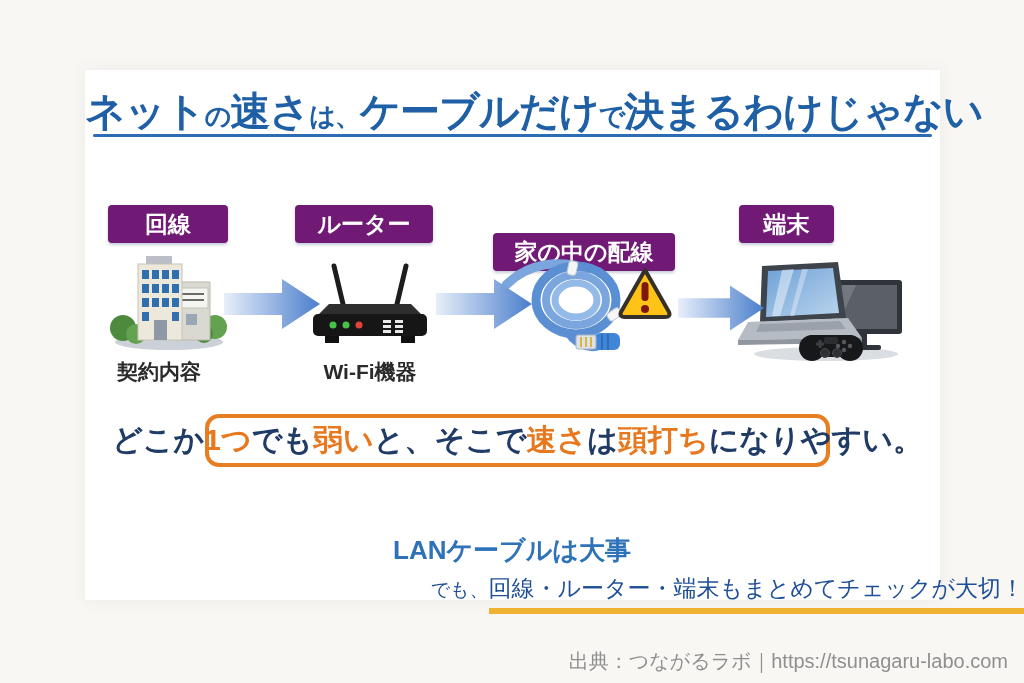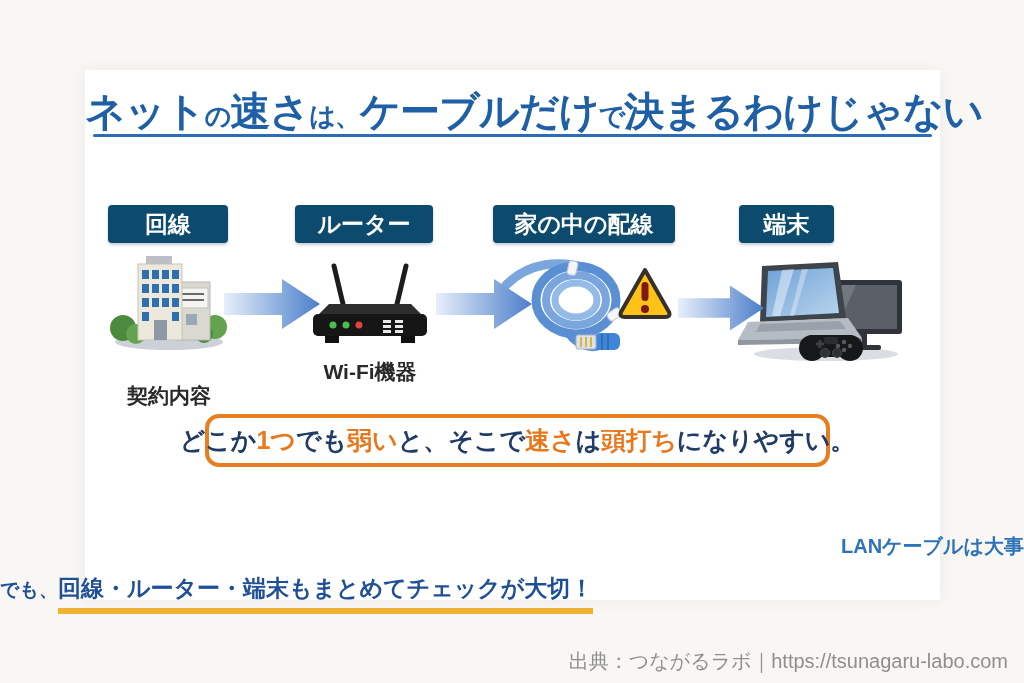--- a/index.html
+++ b/index.html
@@ -24,50 +24,50 @@
   }
   .t-big   { font-size:40px; }
   .t-small { font-size:26px; }
   .title-rule {
     position:absolute; left:8px; right:8px; top:64px; height:3px;
     background:#2b6cb4; border-radius:2px;
   }
   
   .step-label {
     position:absolute; top:205px; height:38px;
-    background:#0c4a6e; border-radius:4px;
+    background:#701a75; border-radius:4px;
     color:#ffffff; font-weight:bold; font-size:23px;
     display:flex; align-items:center; justify-content:center;
     box-shadow:0 2px 3px rgba(30,60,100,0.25);
     white-space:nowrap;
   }
   .step-icon { position:absolute; top:252px; }
   .step-caption {
     position:absolute; top:358px; font-size:21px; font-weight:bold;
     color:#2a2a2a; text-align:center; white-space:nowrap;
     transform:translateX(-50%);
   }
   .flow-arrow { position:absolute; top:276px; }
   
   .callout {
     position:absolute; left:205px; top:414px; width:625px; height:53px;
     background:#ffffff; border:4px solid #e87e22; border-radius:14px;
     display:flex; align-items:center; justify-content:center;
-    font-size:25px; font-weight:bold; white-space:nowrap;
+    font-size:30px; font-weight:bold; white-space:nowrap;
   }
   .seg-navy   { color:#1f3b66; }
   .seg-orange { color:#e8781e; }
   
   .concl-1 {
     position:absolute; left:0; top:533px; width:100%;
-    text-align:right; color:#2e72b8; font-size:20px; font-weight:bold;
+    text-align:center; color:#2e72b8; font-size:26px; font-weight:bold;
   }
   .concl-2 {
     position:absolute; left:0; top:573px; width:100%;
-    text-align:left; color:#1e4f97; font-weight:bold; white-space:nowrap;
+    text-align:right; color:#1e4f97; font-weight:normal; white-space:nowrap;
   }
   .concl-2 .prefix { font-size:19px; }
   .concl-2 .main   { font-size:23px; }
   .underline-yellow {
     display:inline-block;
     border-bottom:6px solid #f0b232;
     padding-bottom:4px;
   }
   
   .footer {
@@ -82,21 +82,21 @@
 
   <div class="card">
     <div class="title">
       <span class="t-big">ネット</span><span class="t-small">の</span><span class="t-big">速さ</span><span class="t-small">は、</span><span class="t-big">ケーブルだけ</span><span class="t-small">で</span><span class="t-big">決まるわけじゃない</span>
     </div>
     <div class="title-rule"></div>
   </div>
 
   <div class="step-label" style="left:108px; width:120px;">回線</div>
   <div class="step-label" style="left:295px; width:138px;">ルーター</div>
-  <div class="step-label" style="left:493px; width:182px;">家の中の配線</div>
+  <div class="step-label" style="left:493px; width:182px;margin-top:28px;">家の中の配線</div>
   <div class="step-label" style="left:739px; width:95px;">端末</div>
 
   <svg class="step-icon" style="left:110px;" width="118" height="100" viewBox="0 0 118 100">
     <ellipse cx="59" cy="90" rx="54" ry="8" fill="#ccd1d9"></ellipse>
     <circle cx="13" cy="76" r="13" fill="#4e8a3e"></circle>
     <circle cx="26" cy="82" r="10" fill="#63a24f"></circle>
     <circle cx="105" cy="75" r="12" fill="#63a24f"></circle>
     <circle cx="94" cy="82" r="9" fill="#4e8a3e"></circle>
     <rect x="64" y="30" width="36" height="58" fill="#d9d9d1" stroke="#b8b8b0"></rect>
     <rect x="68" y="36" width="30" height="20" fill="#f4f4f0" stroke="#c4c4bc"></rect>
@@ -228,21 +228,21 @@
   <svg class="flow-arrow" style="left:678px; top:282px;" width="86" height="52" viewBox="0 0 96 56">
     <defs>
         <linearGradient id="ag3" x1="0" y1="0" x2="1" y2="0">
       <stop offset="0" stop-color="#e8effa"></stop>
           <stop offset="1" stop-color="#4a7ecb"></stop>
         </linearGradient>
       </defs>
     <polygon points="0,17 58,17 58,3 96,28 58,53 58,39 0,39" fill="url(#ag3)"></polygon>
   </svg>
 
-  <div class="step-caption" style="left:169px;margin-top:24px;">契約内容</div>
+  <div class="step-caption" style="left:159px;">契約内容</div>
   <div class="step-caption" style="left:370px;">Wi-Fi機器</div>
 
   <div class="callout">
     <span><span class="seg-navy">どこか</span><span class="seg-orange">1つ</span><span class="seg-navy">でも</span><span class="seg-orange">弱い</span><span class="seg-navy">と、そこで</span><span class="seg-orange">速さ</span><span class="seg-navy">は</span><span class="seg-orange">頭打ち</span><span class="seg-navy">になりやすい。</span></span>
   </div>
 
   <div class="concl-1">LANケーブルは大事</div>
   <div class="concl-2">
     <span class="prefix">でも、</span><span class="main underline-yellow">回線・ルーター・端末もまとめてチェックが大切！</span>
   </div>

